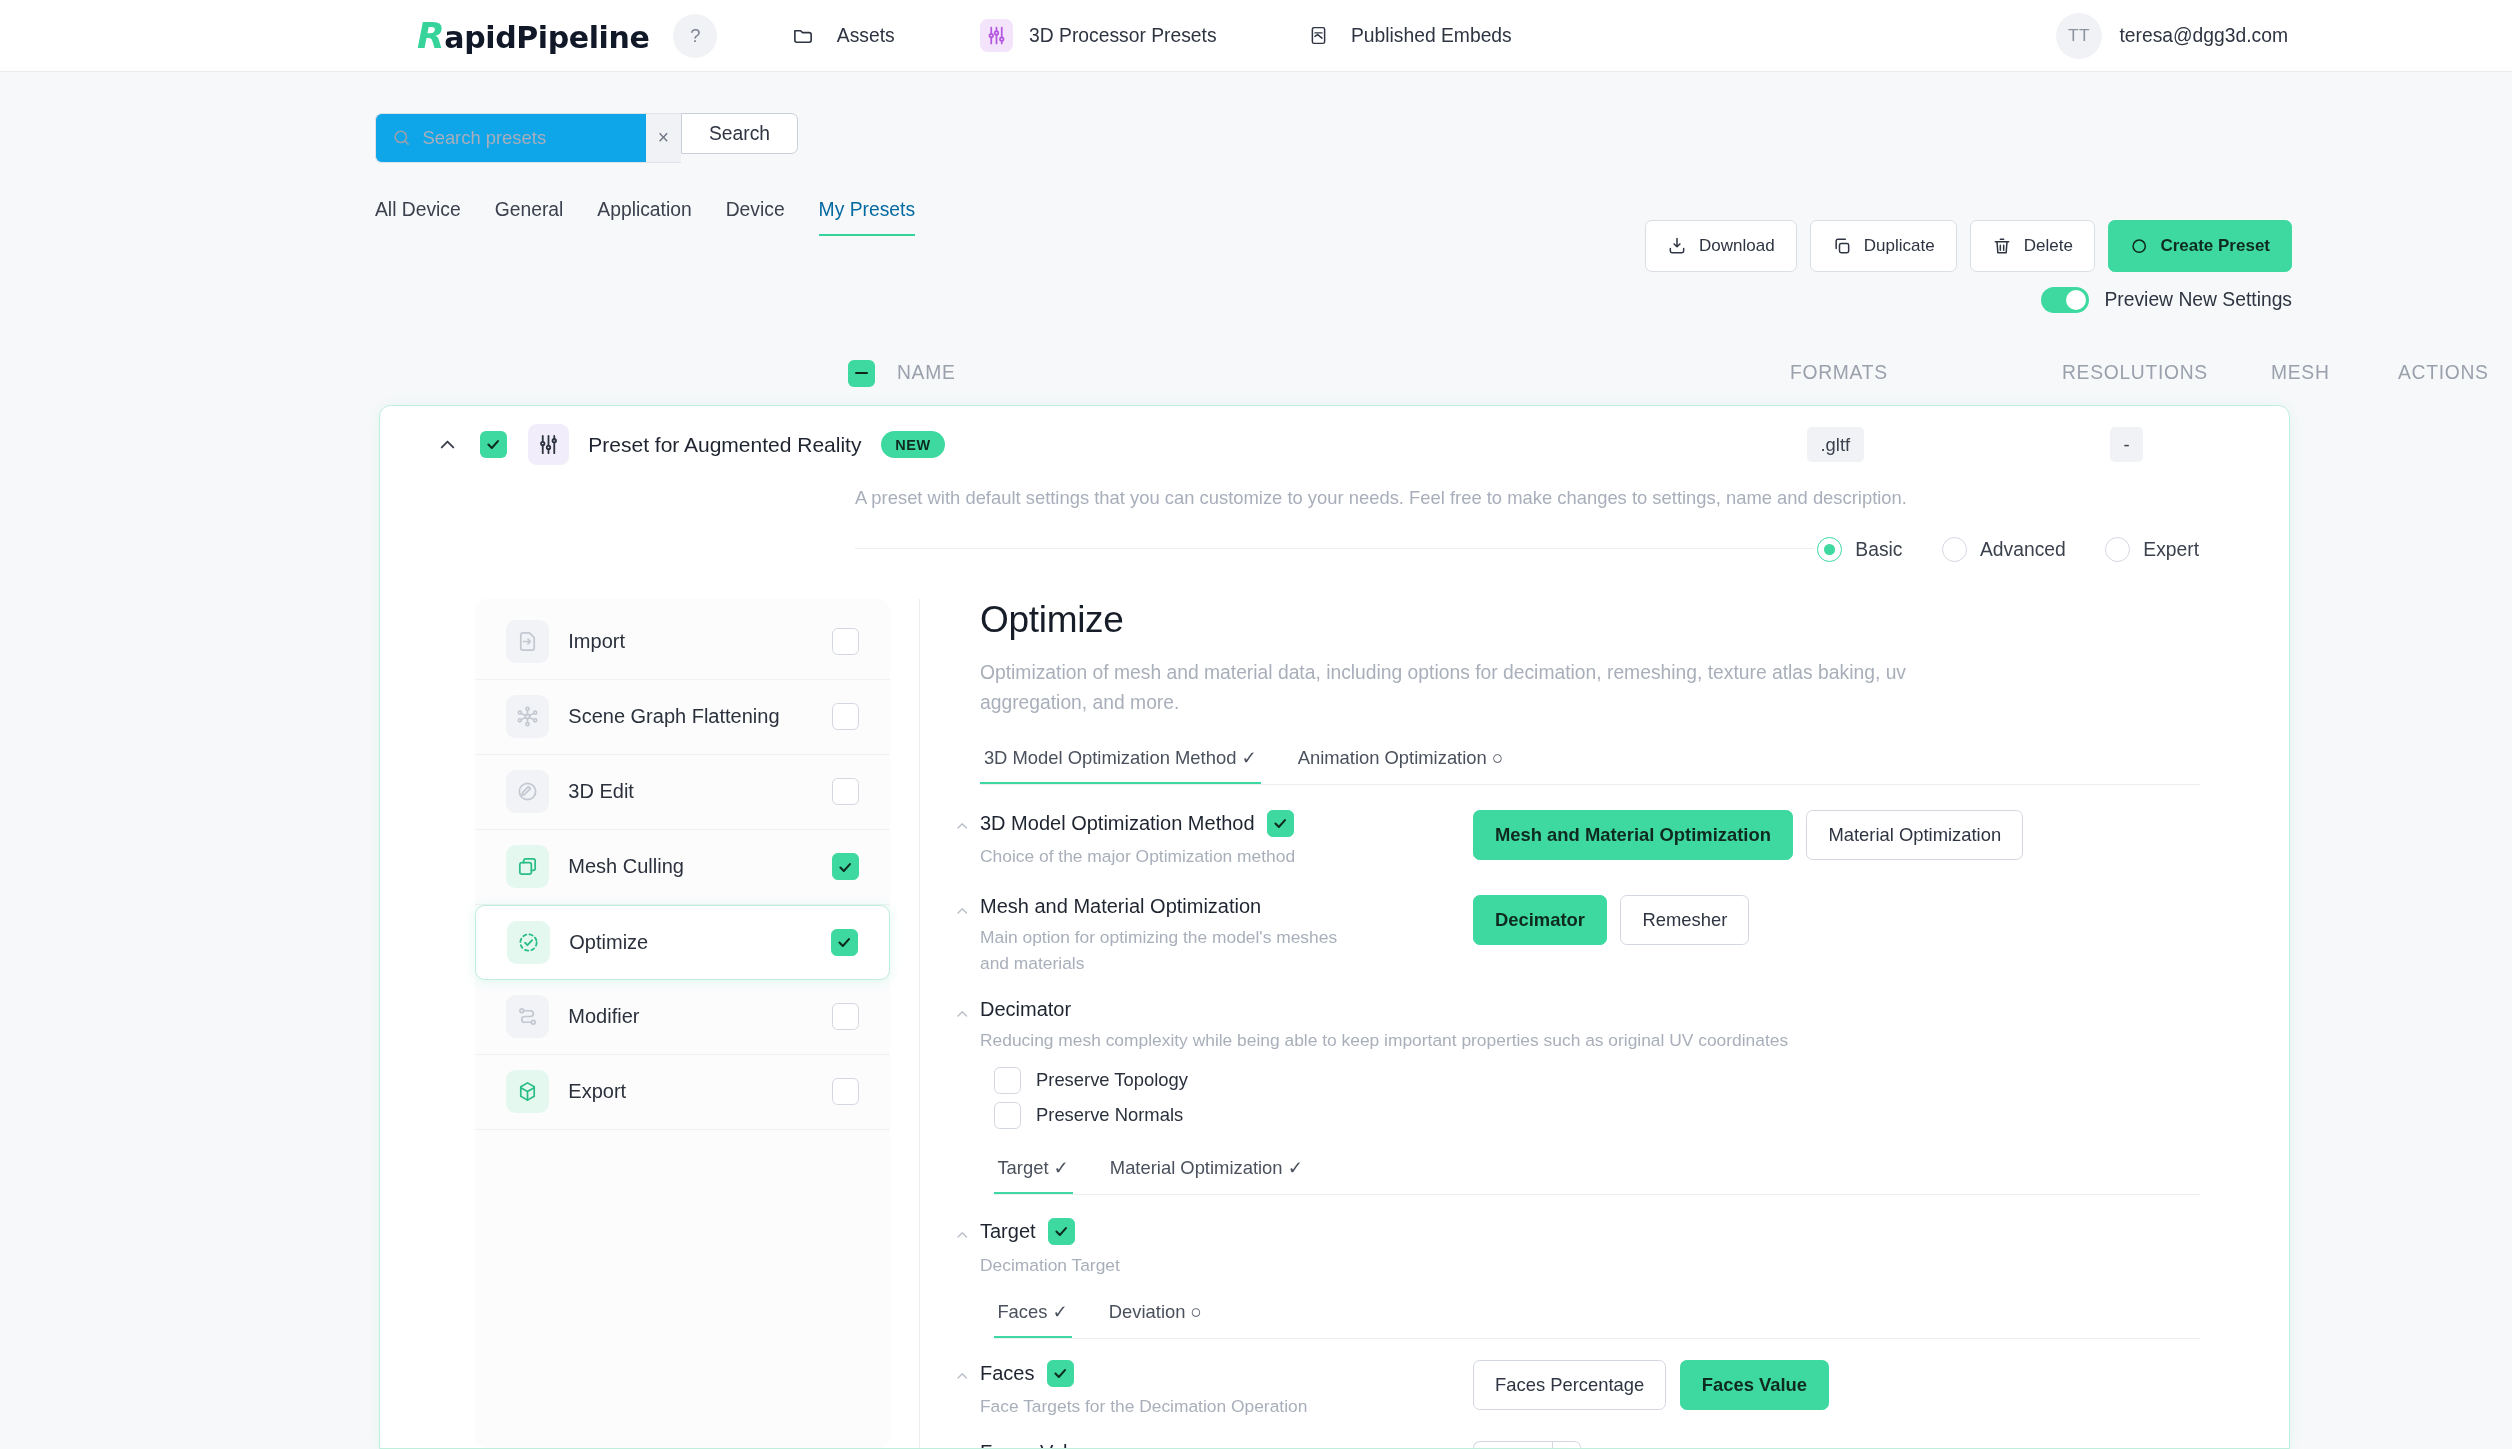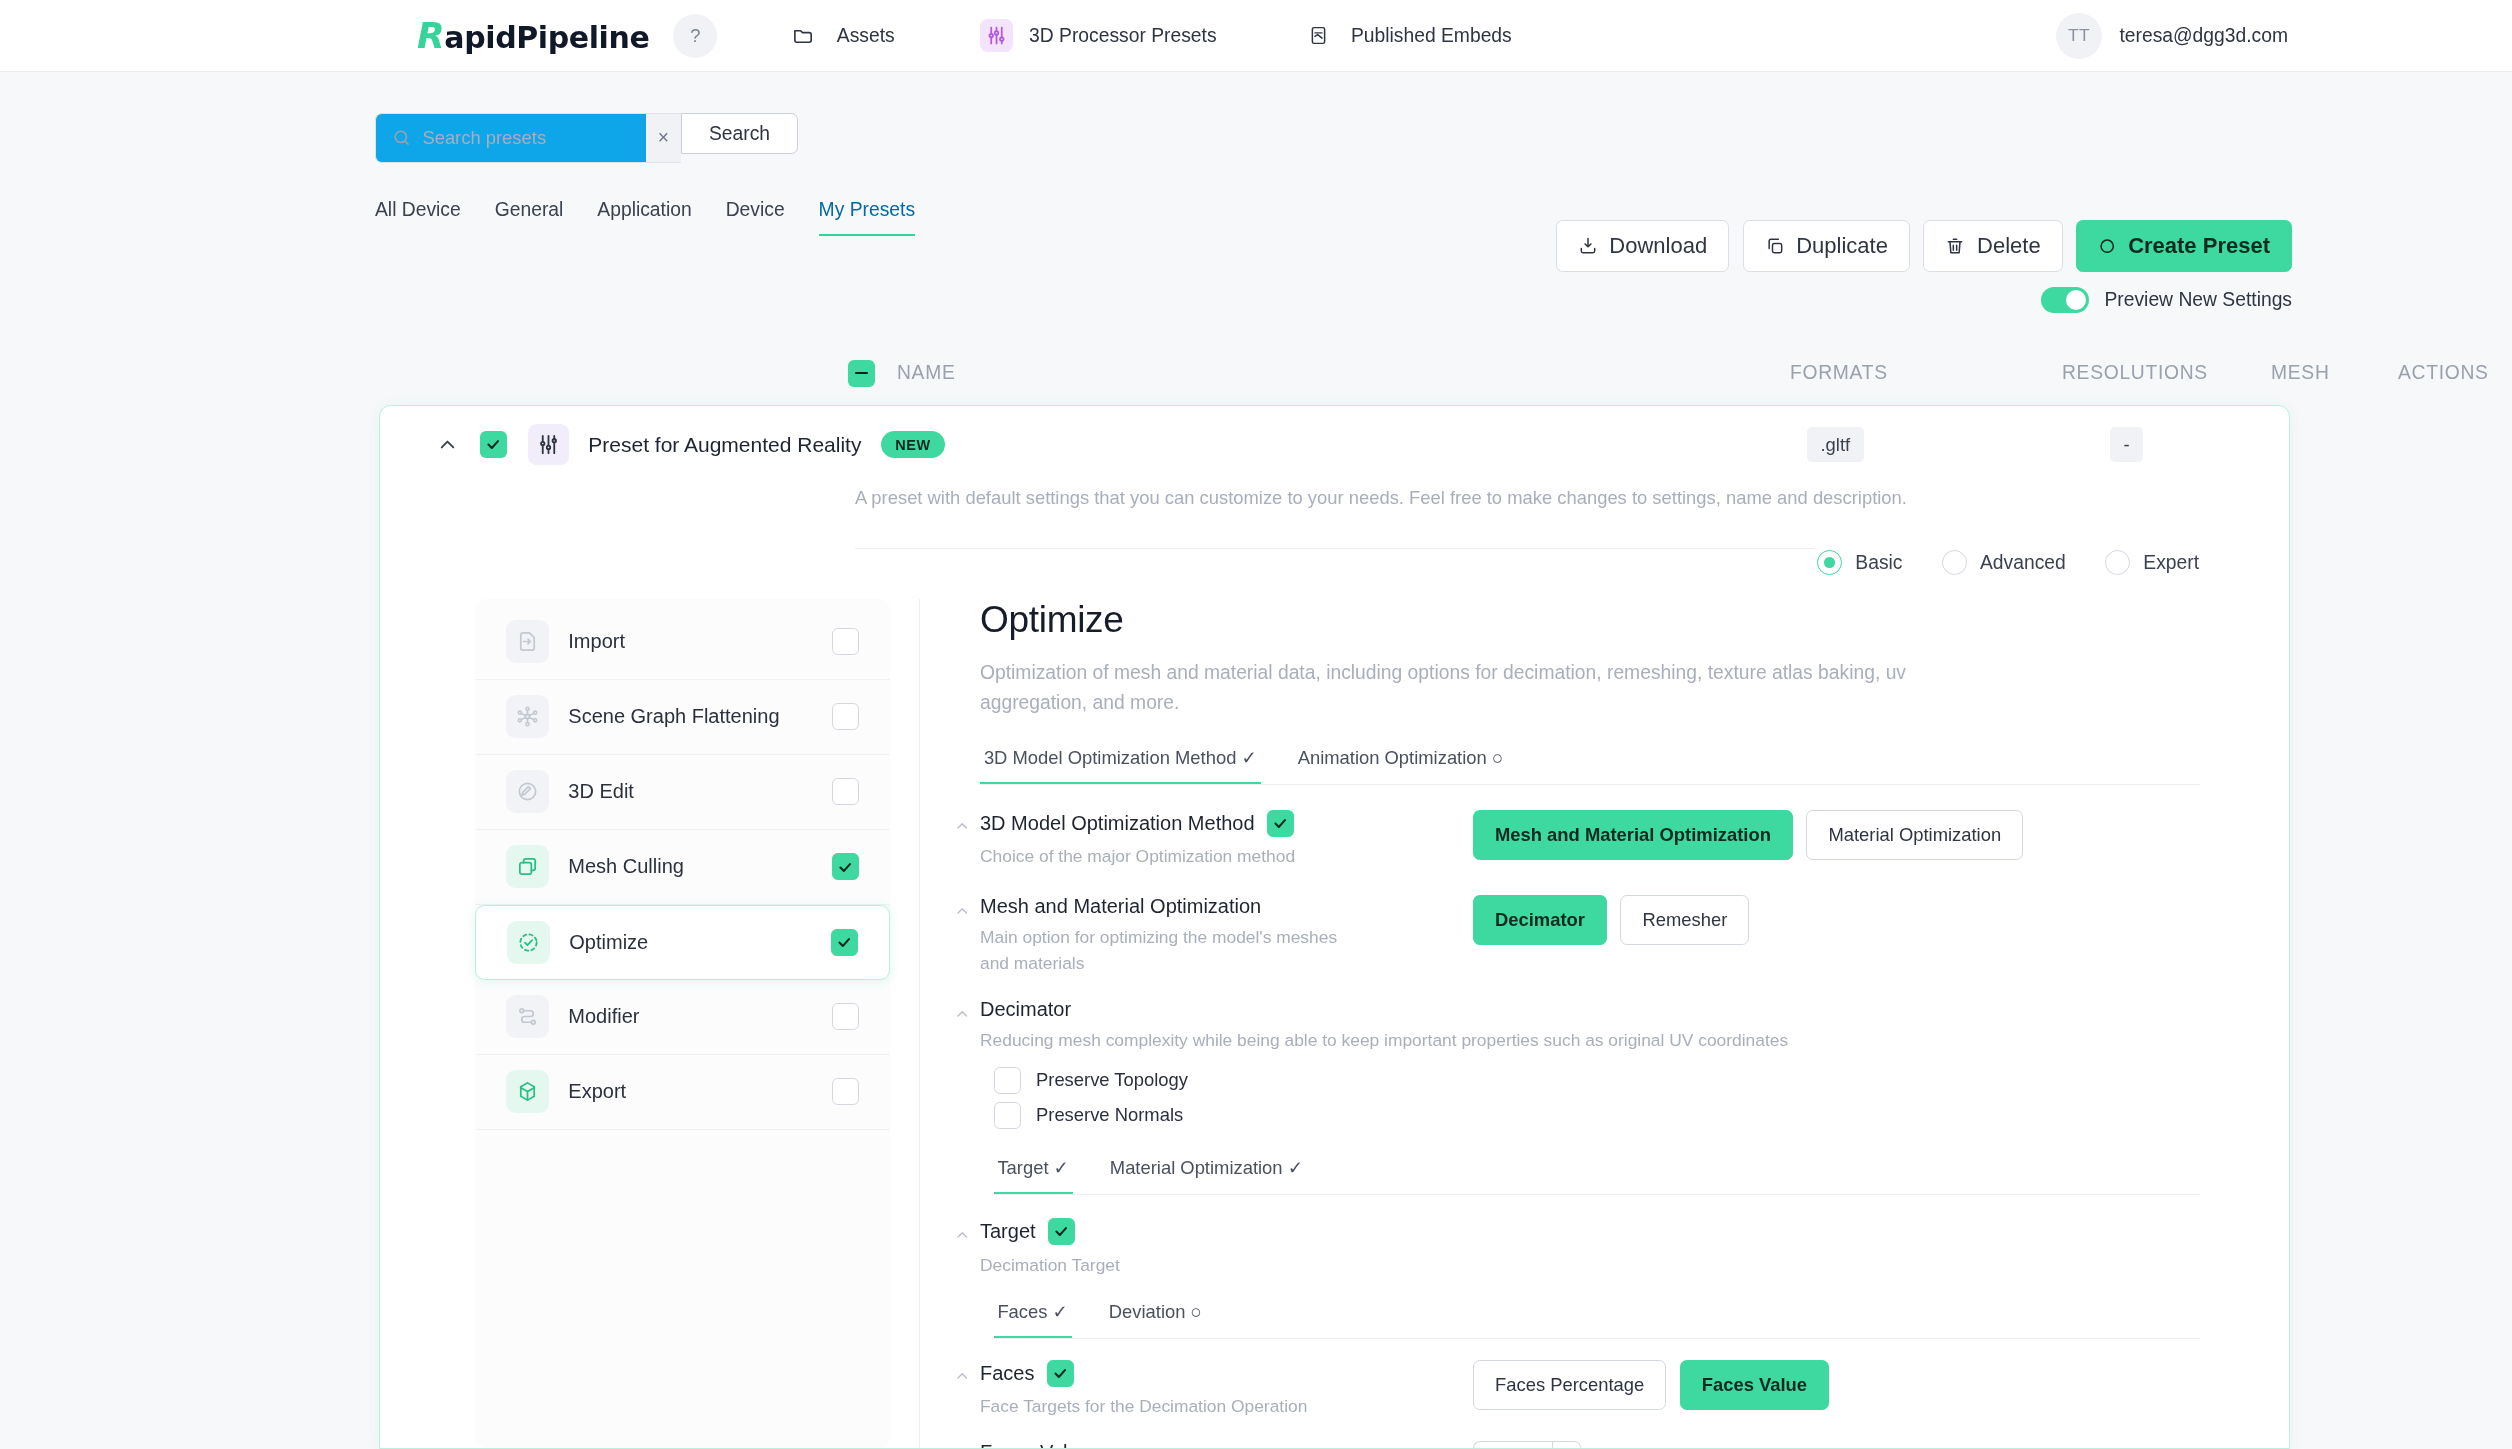--- a/index.html
+++ b/index.html
@@ -78,21 +78,21 @@
   }
   .tab.active { border-bottom-color: #36d39a; color: #0369a1; }
 
   .actionbar {
     position: absolute; top: 220px; right: 220px;
     display: flex; gap: 13.5px; align-items: center;
   }
   .btn {
     height: 52px; padding: 0 21px; display: flex; align-items: center; gap: 11.6px;
     border: 1px solid #d9dde4; border-radius: 6.8px; background: #ffffff;
-    font-size: 22px; color: #2e3441; cursor: pointer; white-space: nowrap;
+    font-size: 17px; color: #2e3441; cursor: pointer; white-space: nowrap;
   }
   .btn svg { flex: 0 0 auto; }
   .btn.primary {
     background: #3ed9a0; border-color: #3ed9a0; color: #0e2b22; font-weight: 600;
   }
 
   .previewrow {
     position: absolute; top: 287px; right: 220px;
     display: flex; align-items: center; gap: 15.5px;
   }
@@ -398,21 +398,21 @@
       <div class="row-title">Preset for Augmented Reality</div>
       <div class="badge-new">NEW</div>
       <div class="pill pill-formats">.gltf</div>
       <div class="pill pill-res">-</div>
 
     </div>
 
     <div class="preset-desc">A preset with default settings that you can customize to your needs. Feel free to make changes to settings, name and description.</div>
     <div class="divider-row"></div>
 
-    <div class="levels" style="top:144px; right:89px;">
+    <div class="levels" style="top:131px; right:89px;">
       <div class="level">
         <span class="radio on">
             <span class="dot"></span>
           </span>
         <span class="level-label">Basic</span>
       </div>
       <div class="level">
         <span class="radio"></span>
         <span class="level-label">Advanced</span>
       </div>

